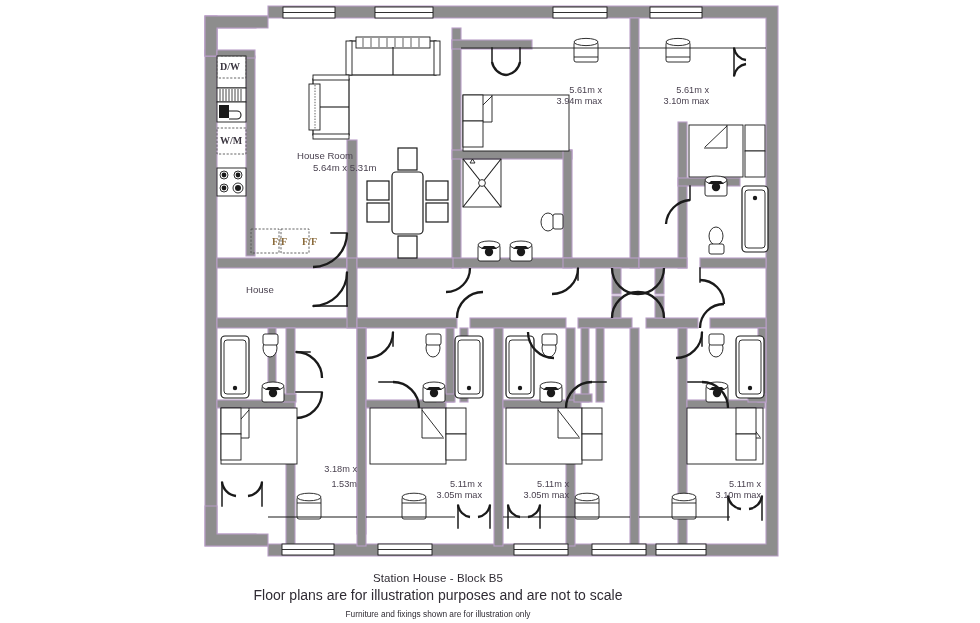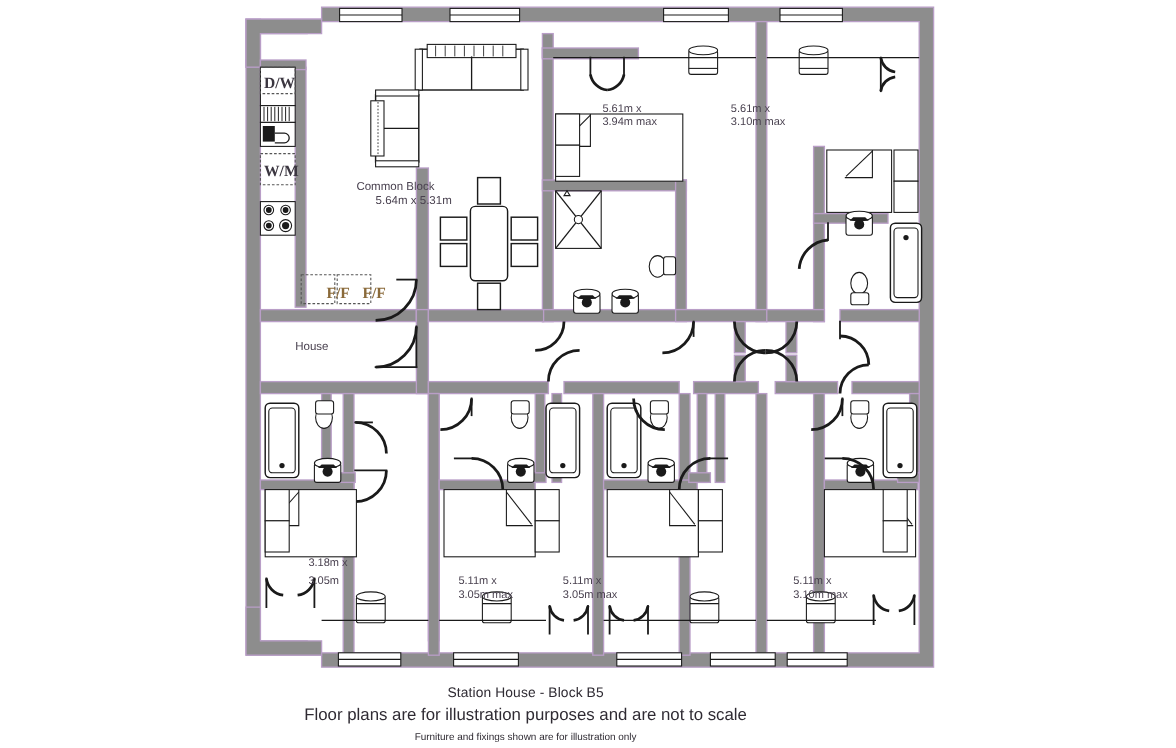--- a/index.html
+++ b/index.html
@@ -23,27 +23,27 @@
   #caption-sub1{
     top:587px;font-size:14px;color:#2f2b33;
   }
   #caption-sub2{
     top:609px;font-size:8.3px;color:#2f2b33;
   }
 
   
   .lbl{
     position:absolute;font-size:9.2px;line-height:11.4px;color:#4a4250;
-    white-space:pre;text-align:left;
+    white-space:pre;text-align:right;
   }
   .lbl.big{font-size:9.6px;line-height:12px;}
   .lbl.left{text-align:left;}
   .appl{
     position:absolute;font-family:"Liberation Serif", serif;
-    font-size:13px;font-weight:bold;color:#3b3640;white-space:pre;
+    font-size:10px;font-weight:bold;color:#3b3640;white-space:pre;
   }
   .appl.ff{color:#8a6a3a;margin-left:16px;}
 </style>
 </head>
 <body>
 
 <div id="plan-root">
 
   <svg id="floorplan" viewBox="0 0 980 623" xmlns="http://www.w3.org/2000/svg">
     <defs>
@@ -470,33 +470,33 @@
       <line class="ln" x1="762" y1="496" x2="762" y2="520"></line>
       <line class="ln2" x1="639" y1="517" x2="730" y2="517"></line>
     </g>
 
     <g>
       <line class="lnt" x1="461" y1="48" x2="630" y2="48"></line>
       <line class="lnt" x1="639" y1="48" x2="766" y2="48"></line>
     </g>
   </svg>
 
-  <div class="lbl big left" style="left:297px;top:150px;"><span>Common Block</span></div>
+  <div class="lbl big left" style="left:297px;top:150px;"><span>House Room</span></div>
   <div class="lbl big left" style="left:297px;top:162px;margin-left:16px;"><span>5.64m x 5.31m</span></div>
 
   <div class="lbl big left" style="left:246px;top:284px;"><span>House</span></div>
 
   <div class="lbl" style="left:502px;top:85px;width:100px;"><span>5.61m x</span></div>
   <div class="lbl" style="left:502px;top:96px;width:100px;"><span>3.94m max</span></div>
 
   <div class="lbl" style="left:609px;top:85px;width:100px;"><span>5.61m x</span></div>
   <div class="lbl" style="left:609px;top:96px;width:100px;"><span>3.10m max</span></div>
 
   <div class="lbl" style="left:257px;top:464px;width:100px;"><span>3.18m x</span></div>
-  <div class="lbl" style="left:257px;top:479px;width:100px;"><span>3.05m</span></div>
+  <div class="lbl" style="left:257px;top:479px;width:100px;"><span>1.53m</span></div>
 
   <div class="lbl" style="left:382px;top:479px;width:100px;"><span>5.11m x</span></div>
   <div class="lbl" style="left:382px;top:490px;width:100px;"><span>3.05m max</span></div>
 
   <div class="lbl" style="left:469px;top:479px;width:100px;"><span>5.11m x</span></div>
   <div class="lbl" style="left:469px;top:490px;width:100px;"><span>3.05m max</span></div>
 
   <div class="lbl" style="left:661px;top:479px;width:100px;"><span>5.11m x</span></div>
   <div class="lbl" style="left:661px;top:490px;width:100px;"><span>3.10m max</span></div>
 

